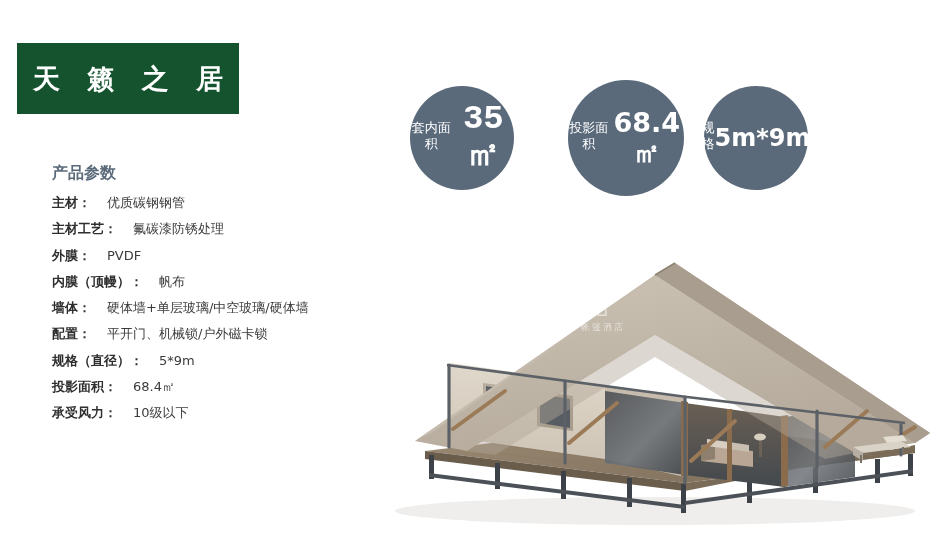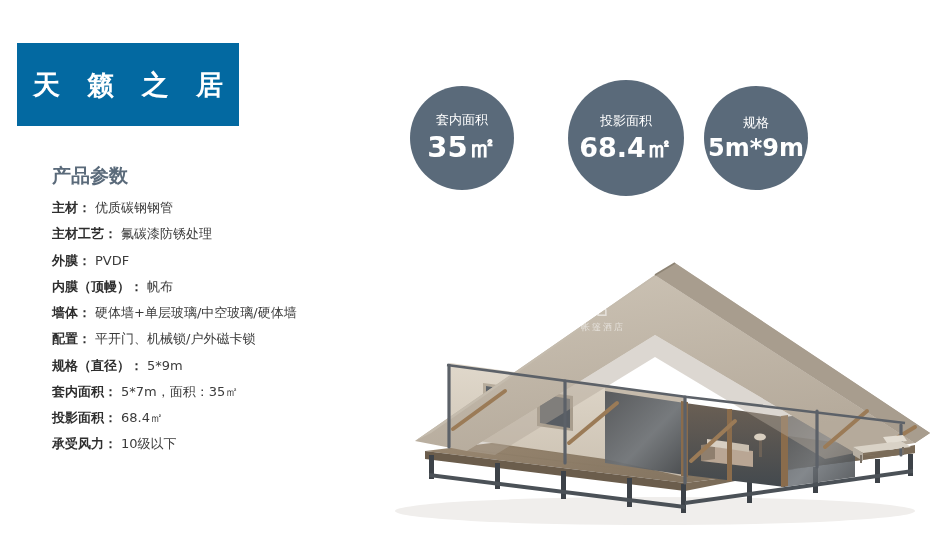--- a/index.html
+++ b/index.html
@@ -21,22 +21,22 @@
     background: #ffffff;
     overflow: hidden;
   }
 
   
   .title-box {
     position: absolute;
     left: 17px;
     top: 43px;
     width: 222px;
-    height: 83px;
-    background: #0369a1;
+    height: 71px;
+    background: #14532d;
     display: flex;
     align-items: center;
     justify-content: center;
   }
   .title-box .title-text {
     color: #ffffff;
     font-size: 27px;
     font-weight: bold;
     letter-spacing: 9px;
     text-indent: 9px;
@@ -45,21 +45,21 @@
 
   
   .spec-wrap {
     position: absolute;
     left: 52px;
     top: 163px;
     width: 330px;
   }
   .section-head {
     color: #5a6a7a;
-    font-size: 19px;
+    font-size: 16px;
     font-weight: bold;
     margin: 0 0 11px 0;
     font-family: Liberation Sans, sans-serif;
   }
   .section-head.second {
     margin-top: 26px;
   }
   .spec-row {
     display: flex;
     align-items: baseline;
@@ -69,48 +69,48 @@
     font-family: "DejaVu Sans", sans-serif;
     line-height: 1.25;
   }
   .spec-label {
     font-weight: bold;
     color: #2e2e2e;
     white-space: nowrap;
   }
   .spec-value {
     color: #3b3b3b;
-    margin-left: 4px;
+    margin-left: 16px;
     white-space: nowrap;
   }
 
   
   .circle {
     position: absolute;
     border-radius: 50%;
     background: #5a6a7a;
     color: #ffffff;
     display: flex;
-    flex-direction: column;
+    flex-direction: row;
     align-items: center;
     justify-content: center;
     text-align: center;
     font-family: "DejaVu Sans", sans-serif;
   }
   .circle .c-label {
     font-size: 13px;
     line-height: 1.2;
     margin-bottom: 4px;
   }
   .circle .c-value {
     font-weight: bold;
     line-height: 1.1;
   }
   #circle-1 { left: 410px; top: 86px;  width: 104px; height: 104px; }
-  #circle-1 .c-value { font-size: 29px; }
+  #circle-1 .c-value { font-size: 34px; font-family: Liberation Mono, monospace; }
   #circle-2 { left: 568px; top: 80px;  width: 116px; height: 116px; }
   #circle-2 .c-value { font-size: 27px; }
   #circle-3 { left: 704px; top: 86px;  width: 104px; height: 104px; }
   #circle-3 .c-value { font-size: 24px; }
 
   
   .render-area {
     position: absolute;
     left: 355px;
     top: 215px;
@@ -172,24 +172,20 @@
     </div>
     <div class="spec-row">
       <span class="spec-label">配置：</span>
       <span class="spec-value">平开门、机械锁/户外磁卡锁</span>
     </div>
 
 
     <div class="spec-row">
       <span class="spec-label">规格（直径）：</span>
       <span class="spec-value">5*9m</span>
-    </div>
-    <div class="spec-row">
-      <span class="spec-label">套内面积：</span>
-      <span class="spec-value">5*7m，面积：35㎡</span>
     </div>
     <div class="spec-row">
       <span class="spec-label">投影面积：</span>
       <span class="spec-value">68.4㎡</span>
     </div>
     <div class="spec-row">
       <span class="spec-label">承受风力：</span>
       <span class="spec-value">10级以下</span>
     </div>
   </div>

